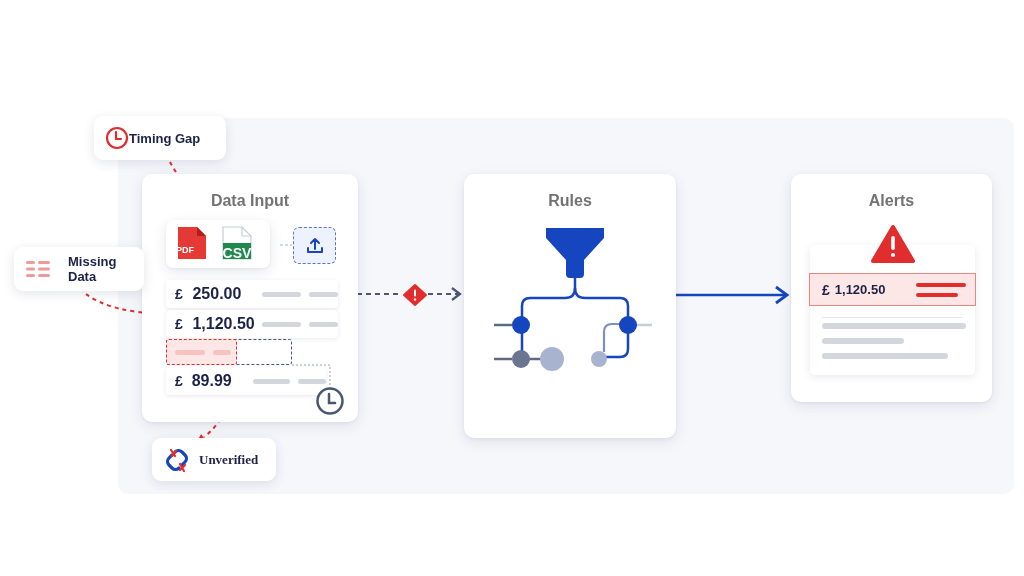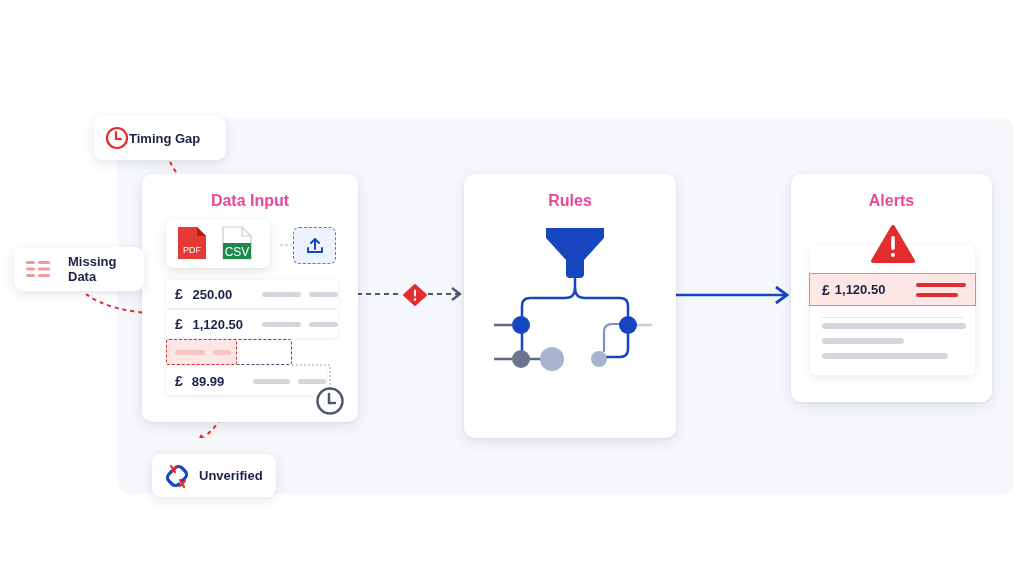--- a/index.html
+++ b/index.html
@@ -3,27 +3,27 @@
 <meta charset="utf-8">
 <style>
   * { box-sizing: border-box; margin: 0; padding: 0; }
   html, body { width: 1024px; height: 576px; overflow: hidden; background: #ffffff; }
   body { position: relative; font-family: "Liberation Sans", sans-serif; color: #1b2246; }
   .stage { position: absolute; left: 118px; top: 118px; width: 896px; height: 376px;
            background: #f5f7fb; border-radius: 10px; }
   .card { position: absolute; background: #ffffff; border-radius: 10px;
           box-shadow: 0 4px 14px rgba(30,40,80,0.10), 0 1px 3px rgba(30,40,80,0.06); }
   .card-title { position: absolute; left: 0; right: 0; text-align: center;
-                font-weight: 700; font-size: 16px; color: #ec4899; }
+                font-weight: 700; font-size: 16px; color: #737373; }
   .tag { position: absolute; background: #fff; border-radius: 9px; display: flex; align-items: center;
          box-shadow: 0 3px 12px rgba(30,40,80,0.12); font-size: 13px; font-weight: 700; color: #1b2246; }
   .row { position: absolute; left: 166px; width: 172px; height: 28px; background: #fff; border-radius: 4px;
          box-shadow: 0 1px 4px rgba(30,40,80,0.10); display: flex; align-items: center; }
   .row .cur { font-weight: 700; font-size: 14px; margin-left: 9px; width: 18px; }
-  .row .amt { font-weight: 700; font-size: 13px; width: 72px; }
+  .row .amt { font-weight: 700; font-size: 16px; width: 72px; }
   .bar { height: 5px; border-radius: 3px; background: #d3d6dd; display: inline-block; }
   svg { position: absolute; overflow: visible; }
 </style>
 </head>
 <body>
 
 <div class="stage"></div>
 
 <svg style="left:0;top:0;width:1024px;height:576px;">
   <path d="M170 162 Q180 180 196 200" fill="none" stroke="#e12d2d" stroke-width="2" stroke-dasharray="4 4"></path>
@@ -47,27 +47,27 @@
 
 <div class="card" style="left:142px;top:174px;width:216px;height:248px;">
   <div class="card-title" style="top:18px;">Data Input</div>
 </div>
 
 <div class="card" style="left:166px;top:220px;width:104px;height:48px;border-radius:7px;"></div>
 <svg style="left:176px;top:225px;width:32px;height:36px;" viewBox="0 0 32 36">
   <path d="M2 2 H21 L30 11 V34 H2 Z" fill="#e53935" rx="2"></path>
   <path d="M21 2 V11 H30 Z" fill="#b71c1c"></path>
 </svg>
-<div style="position:absolute;left:176px;top:245px;width:32px;text-align:center;color:#fff;font-size:9px;font-weight:400;">PDF</div>
+<div style="position:absolute;left:176px;top:245px;width:32px;color:#fff;font-size:9px;font-weight:700;">PDF</div>
 <svg style="left:221px;top:225px;width:32px;height:36px;" viewBox="0 0 32 36">
   <path d="M2 2 H21 L30 11 V34 H2 Z" fill="#fff" stroke="#c5ccd6" stroke-width="1.2"></path>
   <path d="M21 2 V11 H30" fill="none" stroke="#c5ccd6" stroke-width="1.2"></path>
   <rect x="2" y="18" width="28" height="16" fill="#1f8a4c"></rect>
 </svg>
-<div style="position:absolute;left:221px;top:245px;width:32px;text-align:center;color:#fff;font-size:12px;font-weight:400;">CSV</div>
+<div style="position:absolute;left:221px;top:245px;width:32px;text-align:center;color:#fff;font-size:14px;font-weight:700;">CSV</div>
 
 <svg style="left:280px;top:244px;width:14px;height:2px;">
   <line x1="0" y1="1" x2="12" y2="1" stroke="#c5ccd6" stroke-width="1.5" stroke-dasharray="3 2"></line>
 </svg>
 <div style="position:absolute;left:293px;top:227px;width:43px;height:37px;border:1.5px dashed #5b74c4;border-radius:6px;background:#eef2ff;">
   <svg style="left:11px;top:8px;width:20px;height:20px;" viewBox="0 0 20 20">
     <path d="M10 13 V3 M6 7 L10 3 L14 7" fill="none" stroke="#1546c0" stroke-width="2" stroke-linecap="round" stroke-linejoin="round"></path>
     <path d="M3 12 V16 H17 V12" fill="none" stroke="#1546c0" stroke-width="2" stroke-linecap="round" stroke-linejoin="round"></path>
   </svg>
 </div>
@@ -119,21 +119,21 @@
     <rect x="0" y="1" width="9" height="3" rx="1.5" fill="#ef9a9a"></rect>
       <rect x="12" y="1" width="12" height="3" rx="1.5" fill="#ef9a9a"></rect>
     <rect x="0" y="7.5" width="9" height="3" rx="1.5" fill="#ef9a9a"></rect>
       <rect x="12" y="7.5" width="12" height="3" rx="1.5" fill="#ef9a9a"></rect>
     <rect x="0" y="14" width="9" height="3" rx="1.5" fill="#ef9a9a"></rect>
       <rect x="12" y="14" width="12" height="3" rx="1.5" fill="#ef9a9a"></rect>
   </svg>
   <span style="margin-left:18px;">Missing Data</span>
 </div>
 
-<div class="tag" style="left:152px;top:454px;width:124px;height:43px;font-weight:400;">
+<div class="tag" style="left:152px;top:438px;width:124px;height:43px;font-weight:400;font-family:Liberation Serif, serif;">
   <svg style="position:relative;margin-left:11px;width:28px;height:28px;" viewBox="0 0 28 28">
     <path d="M12 6 a5 5 0 0 1 7 0 l3 3 a5 5 0 0 1 0 7 l-3 3" fill="none" stroke="#1546c0" stroke-width="3.2" stroke-linecap="round"></path>
     <path d="M16 22 a5 5 0 0 1 -7 0 l-3 -3 a5 5 0 0 1 0 -7 l3 -3" fill="none" stroke="#1546c0" stroke-width="3.2" stroke-linecap="round"></path>
     <path d="M8 4 L12 10 M9 10 L13 5 M17 18 L21 25 M17 24 L22 19" stroke="#e12d2d" stroke-width="2.2" stroke-linecap="round"></path>
   </svg>
   <span style="margin-left:8px;font-weight:700;">Unverified</span>
 </div>
 
 <div class="card" style="left:464px;top:174px;width:212px;height:264px;">
   <div class="card-title" style="top:18px;">Rules</div>

